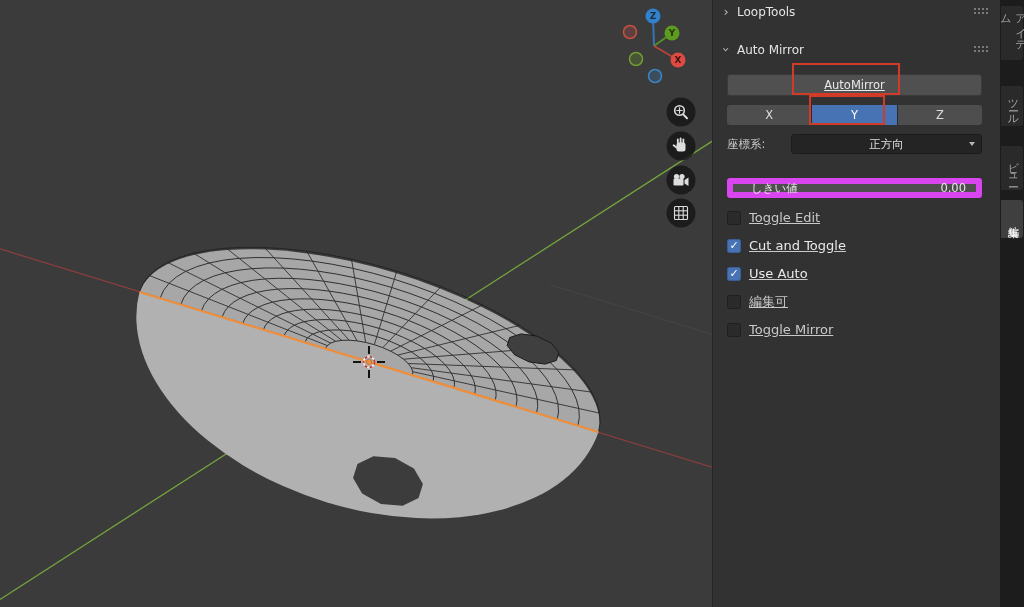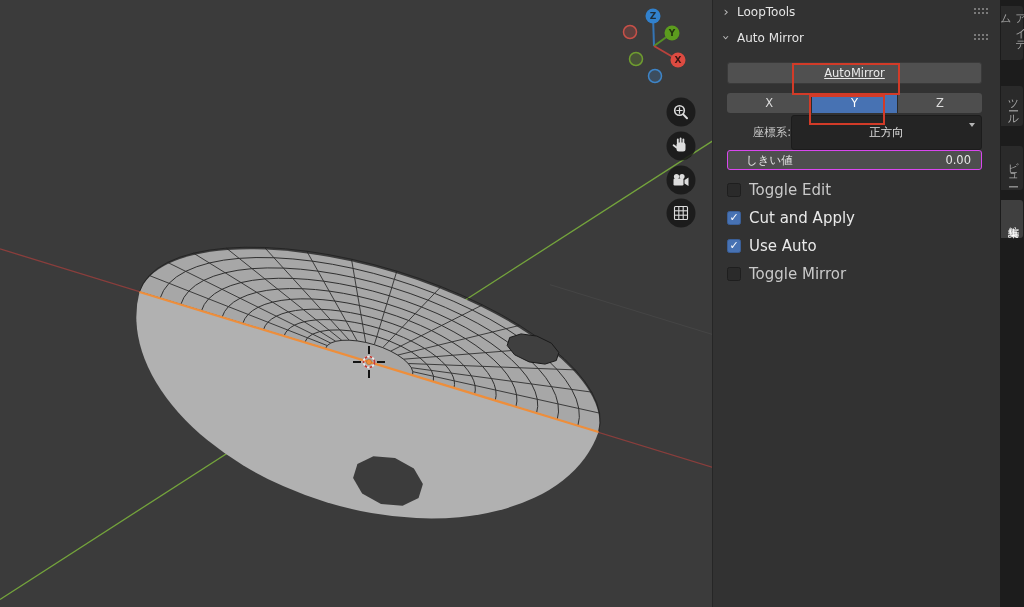--- a/index.html
+++ b/index.html
@@ -5,47 +5,47 @@
   html,body{margin:0;padding:0;background:#111;}
   .stage{position:relative;width:1024px;height:607px;background:#3b3b3b;overflow:hidden;
          font-family:"DejaVu Sans","Liberation Sans",sans-serif;}
   svg.scene{position:absolute;left:0;top:0;}
 
   
   .sidepanel{position:absolute;left:712px;top:0;width:288px;height:607px;
              background:#323232;border-left:1px solid #262626;box-sizing:border-box;}
   .phead{display:flex;align-items:center;gap:6px;padding:4px 8px 3px 8px;
          color:#e4e4e4;font-size:12px;position:relative;height:15px;}
-  .phead.second{margin-top:4px;}
+  .phead.second{margin-top:16px;}
   .chev{color:#bdbdbd;font-size:13px;display:inline-block;width:10px;text-align:center;line-height:13px;}
   .chev.open{transform:rotate(90deg);}
   .grip{position:absolute;right:11px;top:8px;width:15px;height:6px;}
   .grip i{display:block;width:2px;height:2px;background:#7a7a7a;
           box-shadow:4px 0 #7a7a7a,8px 0 #7a7a7a,12px 0 #7a7a7a,
                      0 4px #7a7a7a,4px 4px #7a7a7a,8px 4px #7a7a7a,12px 4px #7a7a7a;}
   .pbody{padding:14px 18px 0 14px;}
   .btn{display:block;height:22px;background:#505050;border:1px solid #3a3a3a;border-radius:3px;
        color:#e9e9e9;font-size:11.5px;text-align:center;line-height:21px;box-sizing:border-box;text-decoration:underline;}
   .segrow{display:flex;margin-top:9px;height:20px;border-radius:3px;overflow:hidden;gap:1px;background:#2a2a2a;}
   .seg{flex:1;background:#4e4e4e;color:#dcdcdc;font-size:11.5px;
        display:flex;align-items:center;justify-content:center;}
   .seg.checked{background:#4772b3;color:#fff;}
-  .orow{display:flex;align-items:center;margin-top:9px;height:20px;font-size:11.5px;color:#c8c8c8;text-align:right;}
+  .orow{display:flex;align-items:center;margin-top:9px;height:20px;font-size:11.5px;color:#c8c8c8;}
   .olabel{width:64px;}
-  .dropdown{flex:1;height:35px;background:#242424;border:1px solid #1c1c1c;border-radius:3px;
+  .dropdown{flex:1;height:20px;background:#242424;border:1px solid #1c1c1c;border-radius:3px;
             display:flex;align-items:center;justify-content:center;position:relative;
             color:#dfdfdf;box-sizing:border-box;}
   .dd-arrow{position:absolute;right:6px;top:7px;width:0;height:0;
             border-left:3.5px solid transparent;border-right:3.5px solid transparent;
             border-top:4.5px solid #b5b5b5;}
-  .slider{margin-top:8px;height:20px;background:#4e4e4e;border:1px solid #d946ef;border-radius:3px;
+  .slider{margin-top:24px;height:20px;background:#4e4e4e;border:6px solid #d946ef;border-radius:3px;
           display:flex;align-items:center;font-size:11.5px;color:#e6e6e6;
           padding:0 10px 0 18px;justify-content:space-between;box-sizing:border-box;}
   .cbrow{display:flex;align-items:center;gap:8px;margin-top:13px;height:15px;
-         font-size:15px;color:#c9c9c9;}
+         font-size:13px;color:#c9c9c9;text-decoration:underline;}
   .cbrow.first{margin-top:12px;}
   .cb{width:14px;height:14px;border-radius:2.5px;background:#2a2a2a;border:1px solid #1e1e1e;
       position:relative;flex:none;box-sizing:border-box;}
   .cbrow.checked .cb{background:#4772b3;border-color:#3a5f98;}
   .cbrow.checked .cb::after{content:"✓";position:absolute;left:1.5px;top:0px;
       color:#fff;font-size:11px;font-weight:bold;line-height:12px;}
   .cbrow.checked .cbl{color:#e9e9e9;}
   .anno{position:absolute;border:2px solid #d23b28;pointer-events:none;}
 
   
@@ -223,25 +223,29 @@
         <span>しきい値</span>
         <span>0.00</span>
       </div>
 
       <label class="cbrow first">
         <span class="cb"></span>
         <span class="cbl">Toggle Edit</span>
       </label>
       <label class="cbrow checked">
         <span class="cb"></span>
-        <span class="cbl">Cut and Apply</span>
+        <span class="cbl">Cut and Toggle</span>
       </label>
       <label class="cbrow checked">
         <span class="cb"></span>
         <span class="cbl">Use Auto</span>
+      </label>
+      <label class="cbrow">
+        <span class="cb"></span>
+        <span class="cbl">編集可</span>
       </label>
       <label class="cbrow">
         <span class="cb"></span>
         <span class="cbl">Toggle Mirror</span>
       </label>
     </div>
 
     <div class="anno" style="left:79px;top:63px;width:104px;height:28px;"></div>
     <div class="anno" style="left:96px;top:95px;width:72px;height:26px;"></div>
   </div>

